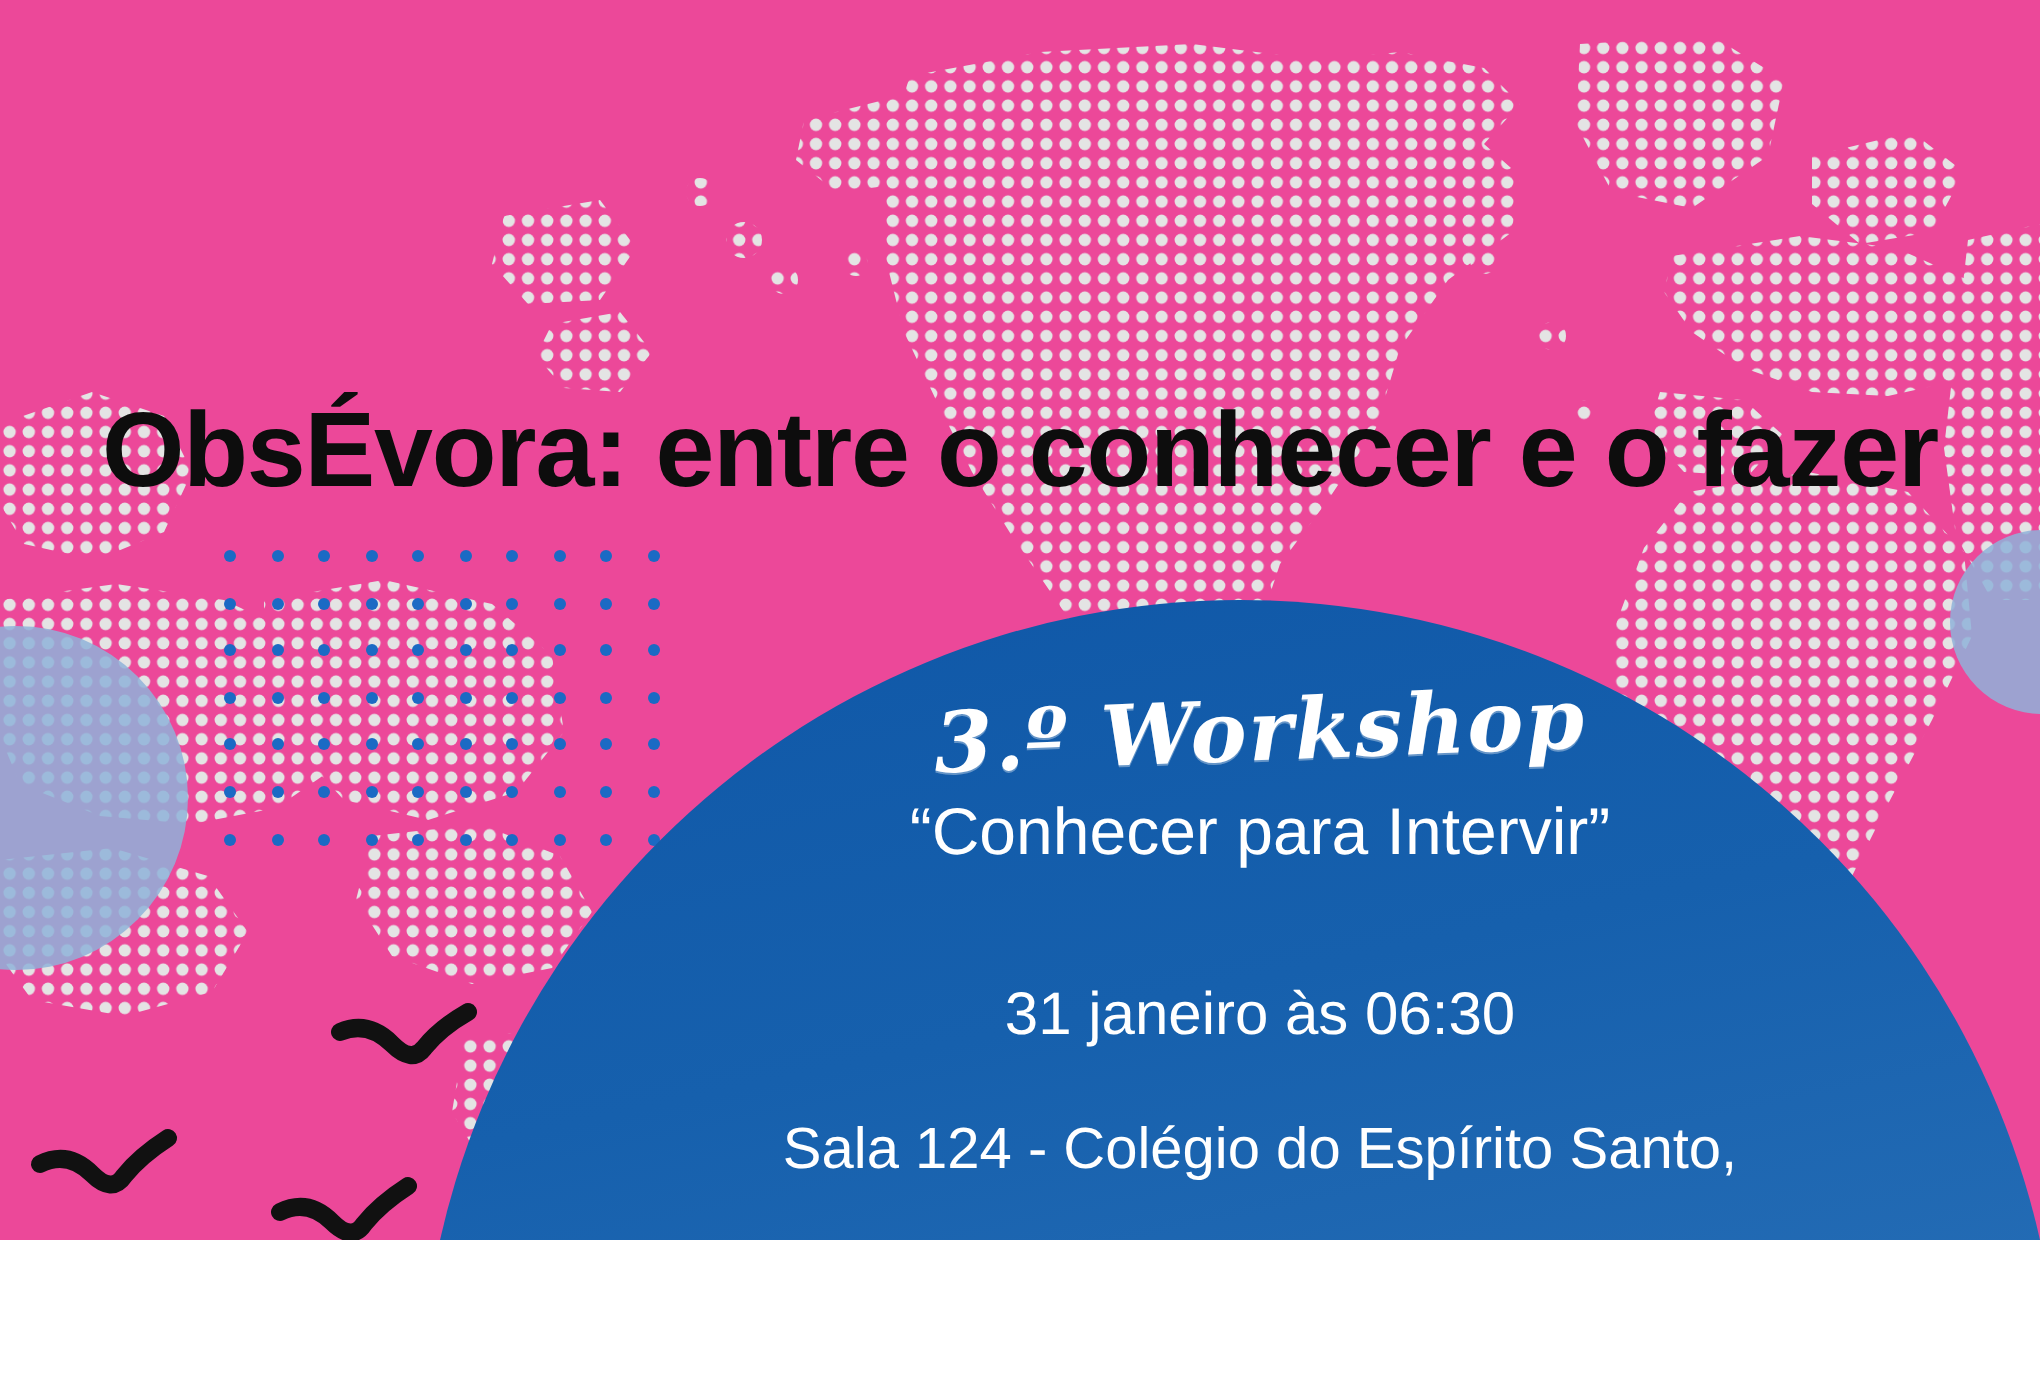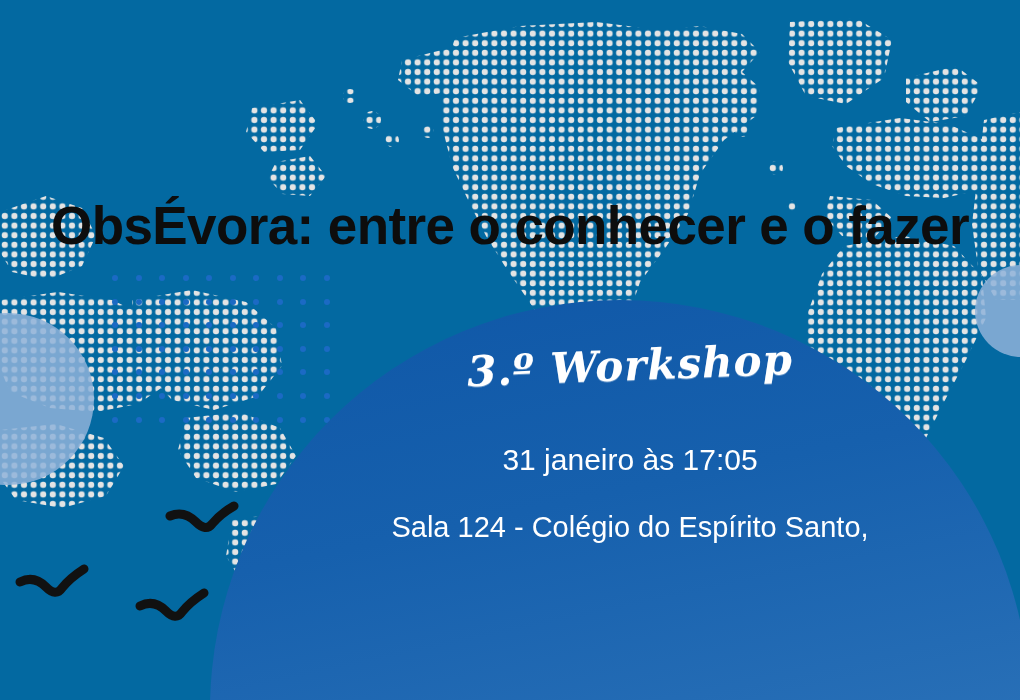--- a/index.html
+++ b/index.html
@@ -4,22 +4,22 @@
 <style>
   html,body{margin:0;padding:0;}
   body{
     width:1020px;height:700px;
     background:#ffffff;
     font-family:"Liberation Sans", sans-serif;
     overflow:hidden;
   }
   #poster{
     position:relative;
-    width:1020px;height:700px;
-    background:#0369a1;
+    width:1020px;height:620px;
+    background:#ec4899;
     overflow:hidden;
   }
 
   
   #worldmap{
     position:absolute;left:0;top:0;width:1020px;height:700px;
     z-index:1;
   }
 
   
@@ -268,19 +268,20 @@
       <path d="M170 516 q14 -6 26 6 q10 10 16 2 q8 -10 22 -18" stroke-width="9"></path>
       <path d="M20 582 q14 -7 26 5 q10 10 16 1 q8 -10 22 -19" stroke-width="9"></path>
       <path d="M140 606 q14 -7 26 5 q10 10 16 1 q8 -10 22 -19" stroke-width="9"></path>
     </g>
   </svg>
 
   <h1 id="poster-title">ObsÉvora: entre o conhecer e o fazer</h1>
 
   <div id="hero-text">
     <span id="workshop-ordinal">3.º Workshop</span>
-    <span id="event-datetime">31 janeiro às 17:05</span>
+    <span id="workshop-theme">“Conhecer para Intervir”</span>
+    <span id="event-datetime">31 janeiro às 06:30</span>
     <span id="event-venue">
       <span class="venue-line">Sala 124 - Colégio do Espírito Santo,</span>
     </span>
   </div>
 
 </div>
 
 </body></html>

